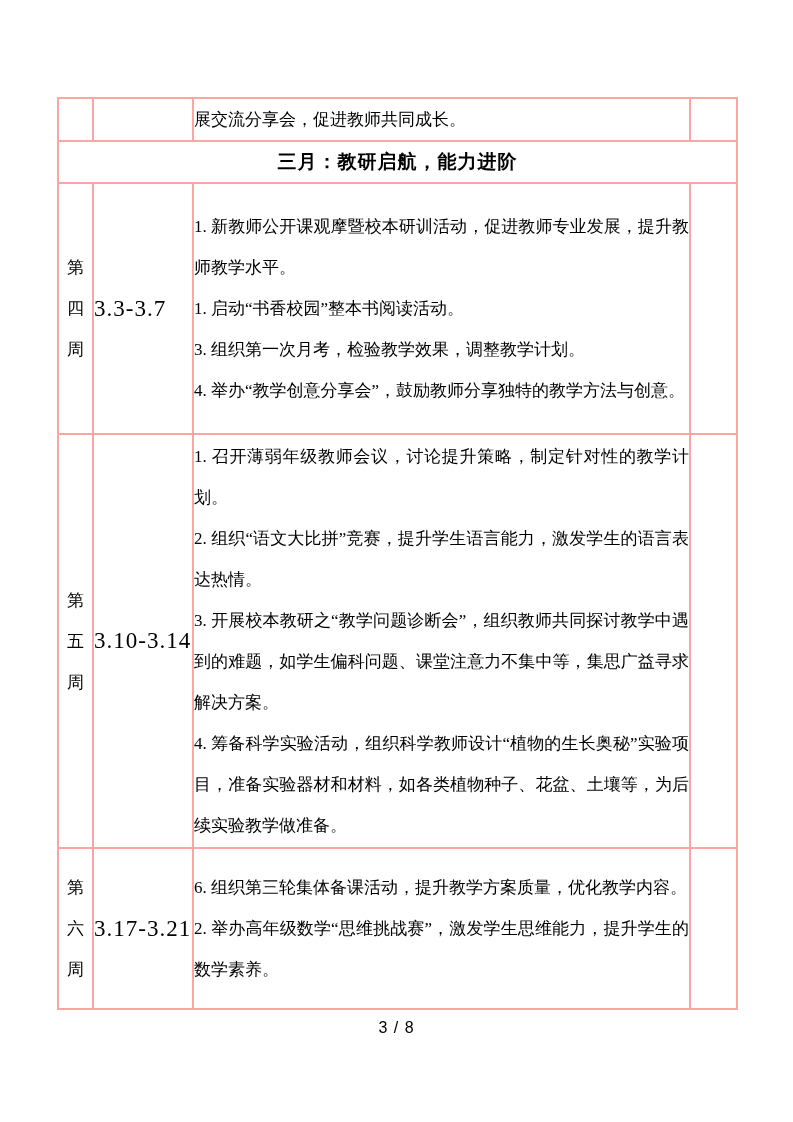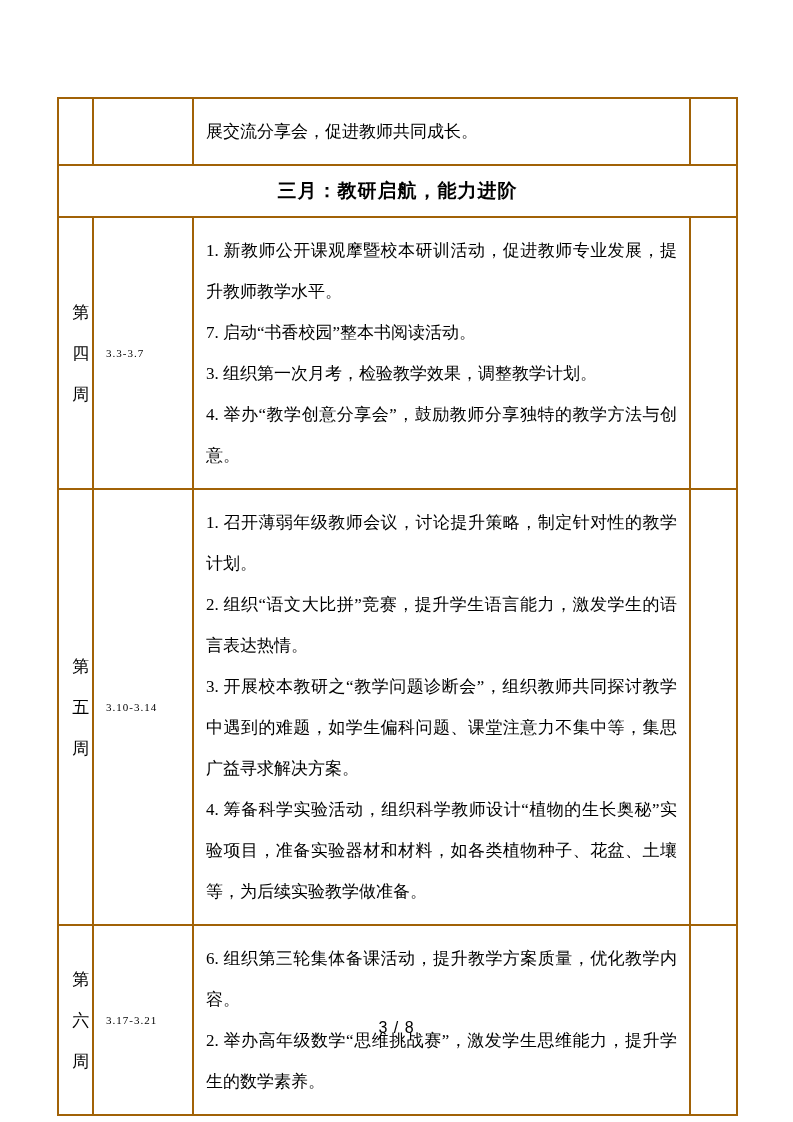--- a/index.html
+++ b/index.html
@@ -15,40 +15,40 @@
     overflow: hidden;
   }
   table.schedule {
     position: absolute;
     left: 57px; top: 97px;
     width: 679px;
     border-collapse: collapse;
     table-layout: fixed;
   }
   table.schedule td {
-    border: 2px solid #a16207;
-    padding: 12px;
+    border: 2px solid #fca5a5;
+    padding: 0;
     vertical-align: middle;
   }
   tr.r-cont   { height: 41px; }
   tr.r-header { height: 42px; margin-top: 14px; }
   tr.r-w4     { height: 251px; }
   tr.r-w5     { height: 414px; }
   tr.r-w6     { height: 161px; }
 
   td.week-cell { text-align: center; }
   .week-label {
     display: inline-block;
     width: 1.15em;
     font-size: 17px;
     line-height: 41px;
     word-break: break-all;
   }
   td.date-cell {
-    font-size: 11px;
+    font-size: 23px;
     padding-left: 3px;
     padding-right: 2px;
     letter-spacing: 1px;
     white-space: nowrap;
   }
   td.act-cell {
     font-size: 17px;
     line-height: 41px;
     padding: 2px 9px 2px 9px;
   }
@@ -102,21 +102,21 @@
       <td colspan="4" class="header-cell">三月：教研启航，能力进阶</td>
     </tr>
 
     <tr class="r-w4">
       <td class="week-cell">
         <span class="week-label">第四周</span>
       </td>
       <td class="date-cell">3.3-3.7</td>
       <td class="act-cell">
         <p>1. 新教师公开课观摩暨校本研训活动，促进教师专业发展，提升教师教学水平。</p>
-        <p>7. 启动“书香校园”整本书阅读活动。</p>
+        <p>1. 启动“书香校园”整本书阅读活动。</p>
         <p>3. 组织第一次月考，检验教学效果，调整教学计划。</p>
         <p>4. 举办“教学创意分享会”，鼓励教师分享独特的教学方法与创意。</p>
       </td>
       <td></td>
     </tr>
 
     <tr class="r-w5">
       <td class="week-cell">
         <span class="week-label">第五周</span>
       </td>

